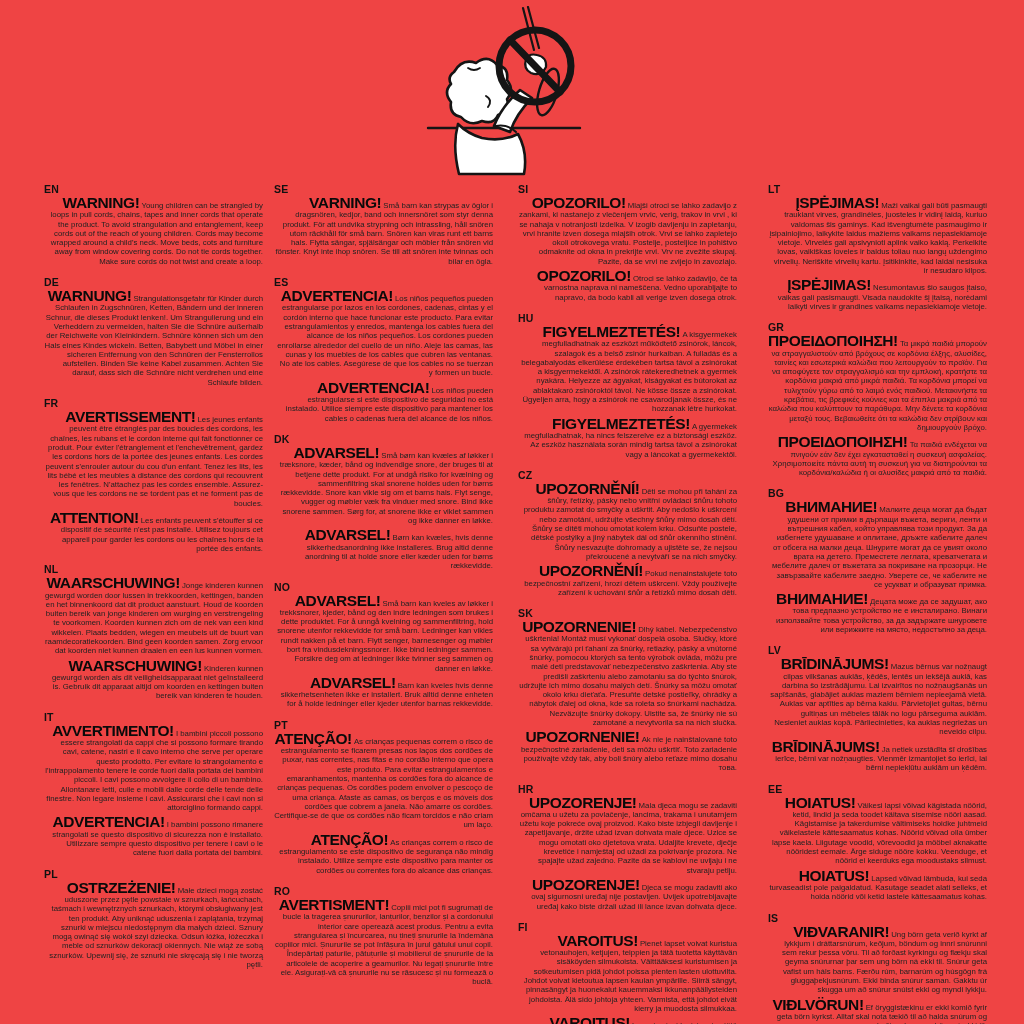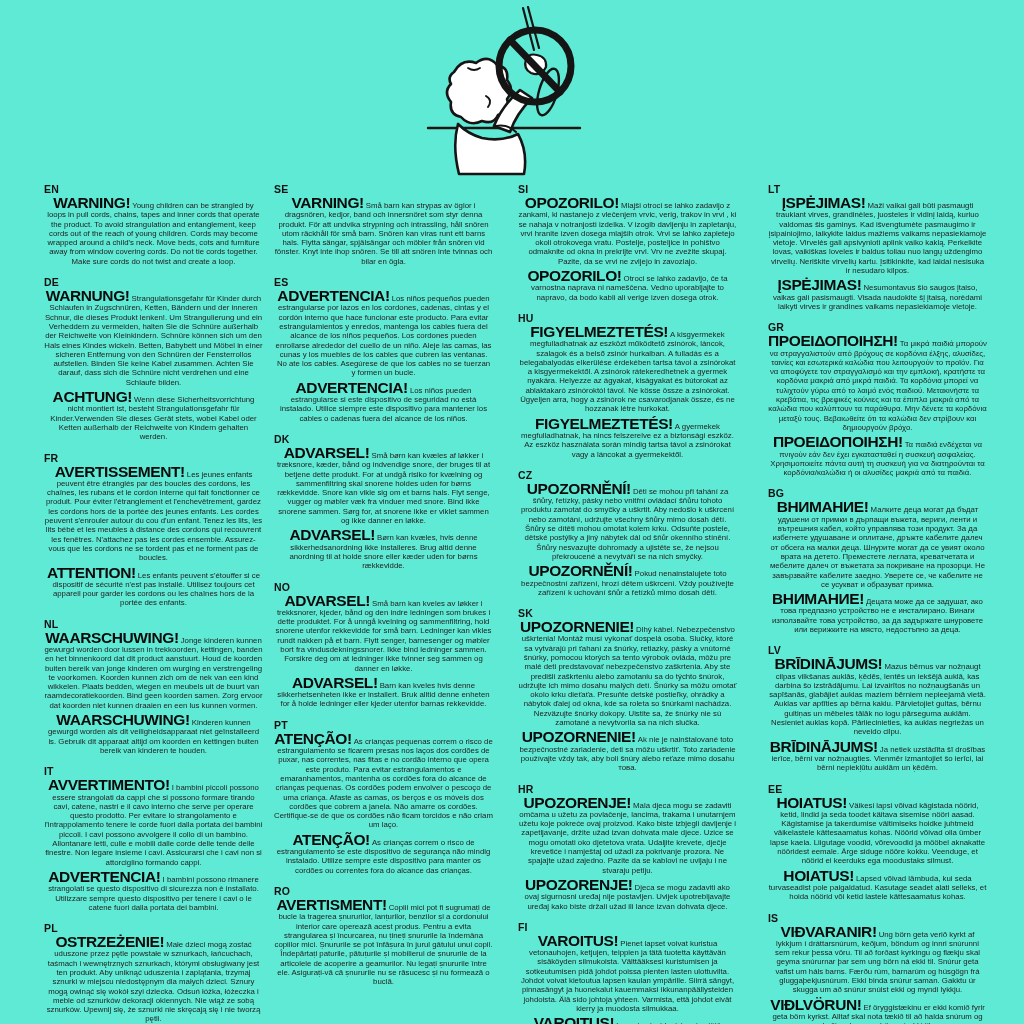--- a/index.html
+++ b/index.html
@@ -1,25 +1,25 @@
 <!DOCTYPE html>
 <html><head>
 <meta charset="utf-8">
 <style>
   html,body{margin:0;padding:0;}
   body{
     width:1024px;height:1024px;background:#ffffff;position:relative;
     font-family:"Liberation Sans",sans-serif;color:#1d1d1d;overflow:hidden;
   }
-  #sheet{position:absolute;inset:0;background:#5eead4;}
+  #sheet{position:absolute;inset:0;background:#ef4444;}
   #illustration{position:absolute;left:398px;top:6px;width:264px;height:172px;}
   .col{position:absolute;top:183px;width:219px;}
   .section{margin-bottom:10px;}
   .lang-code{font-size:10.5px;font-weight:bold;color:#111;margin:0 0 3px 0;letter-spacing:.2px;}
-  .block{margin:0 0 5px 0;font-size:7.8px;line-height:9.3px;text-align:center;color:#222;}
+  .block{margin:0 0 5px 0;font-size:7.8px;line-height:9.3px;text-align:right;color:#222;}
   .headline{font-weight:bold;font-size:15.5px;line-height:9px;letter-spacing:-.4px;color:#0a0a0a;padding-right:2px;white-space:nowrap;}
   svg{display:block;}
 </style>
 </head>
 <body>
 
 <div id="sheet">
 
   <div id="illustration">
     <svg width="264" height="172" viewBox="0 0 264 172" xmlns="http://www.w3.org/2000/svg">
@@ -51,21 +51,20 @@
   </div>
 
   <div class="col" id="col-0" style="left:44px">
       <div class="section">
         <div class="lang-code">EN</div>
         <p class="block"><span class="headline">WARNING!</span><span>Young children can be strangled by loops in pull cords, chains, tapes and inner cords that operate the product. To avoid strangulation and entanglement, keep cords out of the reach of young children. Cords may become wrapped around a child's neck. Move beds, cots and furniture away from window covering cords. Do not tie cords together. Make sure cords do not twist and create a loop.</span></p>
       </div>
       <div class="section">
         <div class="lang-code">DE</div>
         <p class="block"><span class="headline">WARNUNG!</span><span>Strangulationsgefahr für Kinder durch Schlaufen in Zugschnüren, Ketten, Bändern und der inneren Schnur, die dieses Produkt lenken!. Um Strangulierung und ein Verheddern zu vermeiden, halten Sie die Schnüre außerhalb der Reichweite von Kleinkindern. Schnüre können sich um den Hals eines Kindes wickeln. Betten, Babybett und Möbel in einer sicheren Entfernung von den Schnüren der Fensterrollos aufstellen. Binden Sie keine Kabel zusammen. Achten Sie darauf, dass sich die Schnüre nicht verdrehen und eine Schlaufe bilden.</span></p>
-        <p class="block"><span class="headline">ACHTUNG!</span><span>Wenn diese Sicherheitsvorrichtung nicht montiert ist, besteht Strangulationsgefahr für Kinder.Verwenden Sie dieses Gerät stets, wobei Kabel oder Ketten außerhalb der Reichweite von Kindern gehalten werden.</span></p>
       </div>
       <div class="section">
         <div class="lang-code">FR</div>
         <p class="block"><span class="headline">AVERTISSEMENT!</span><span>Les jeunes enfants peuvent être étranglés par des boucles des cordons, les chaînes, les rubans et le cordon interne qui fait fonctionner ce produit. Pour éviter l'étranglement et l'enchevêtrement, gardez les cordons hors de la portée des jeunes enfants. Les cordes peuvent s'enrouler autour du cou d'un enfant. Tenez les lits, les lits bébé et les meubles à distance des cordons qui recouvrent les fenêtres. N'attachez pas les cordes ensemble. Assurez-vous que les cordons ne se tordent pas et ne forment pas de boucles.</span></p>
         <p class="block"><span class="headline">ATTENTION!</span><span>Les enfants peuvent s'étouffer si ce dispositif de sécurité n'est pas installé. Utilisez toujours cet appareil pour garder les cordons ou les chaînes hors de la portée des enfants.</span></p>
       </div>
       <div class="section">
         <div class="lang-code">NL</div>
         <p class="block"><span class="headline">WAARSCHUWING!</span><span>Jonge kinderen kunnen gewurgd worden door lussen in trekkoorden, kettingen, banden en het binnenkoord dat dit product aanstuurt. Houd de koorden buiten bereik van jonge kinderen om wurging en verstrengeling te voorkomen. Koorden kunnen zich om de nek van een kind wikkelen. Plaats bedden, wiegen en meubels uit de buurt van raamdecoratiekoorden. Bind geen koorden samen. Zorg ervoor dat koorden niet kunnen draaien en een lus kunnen vormen.</span></p>
         <p class="block"><span class="headline">WAARSCHUWING!</span><span>Kinderen kunnen gewurgd worden als dit veiligheidsapparaat niet geïnstalleerd is. Gebruik dit apparaat altijd om koorden en kettingen buiten bereik van kinderen te houden.</span></p>

